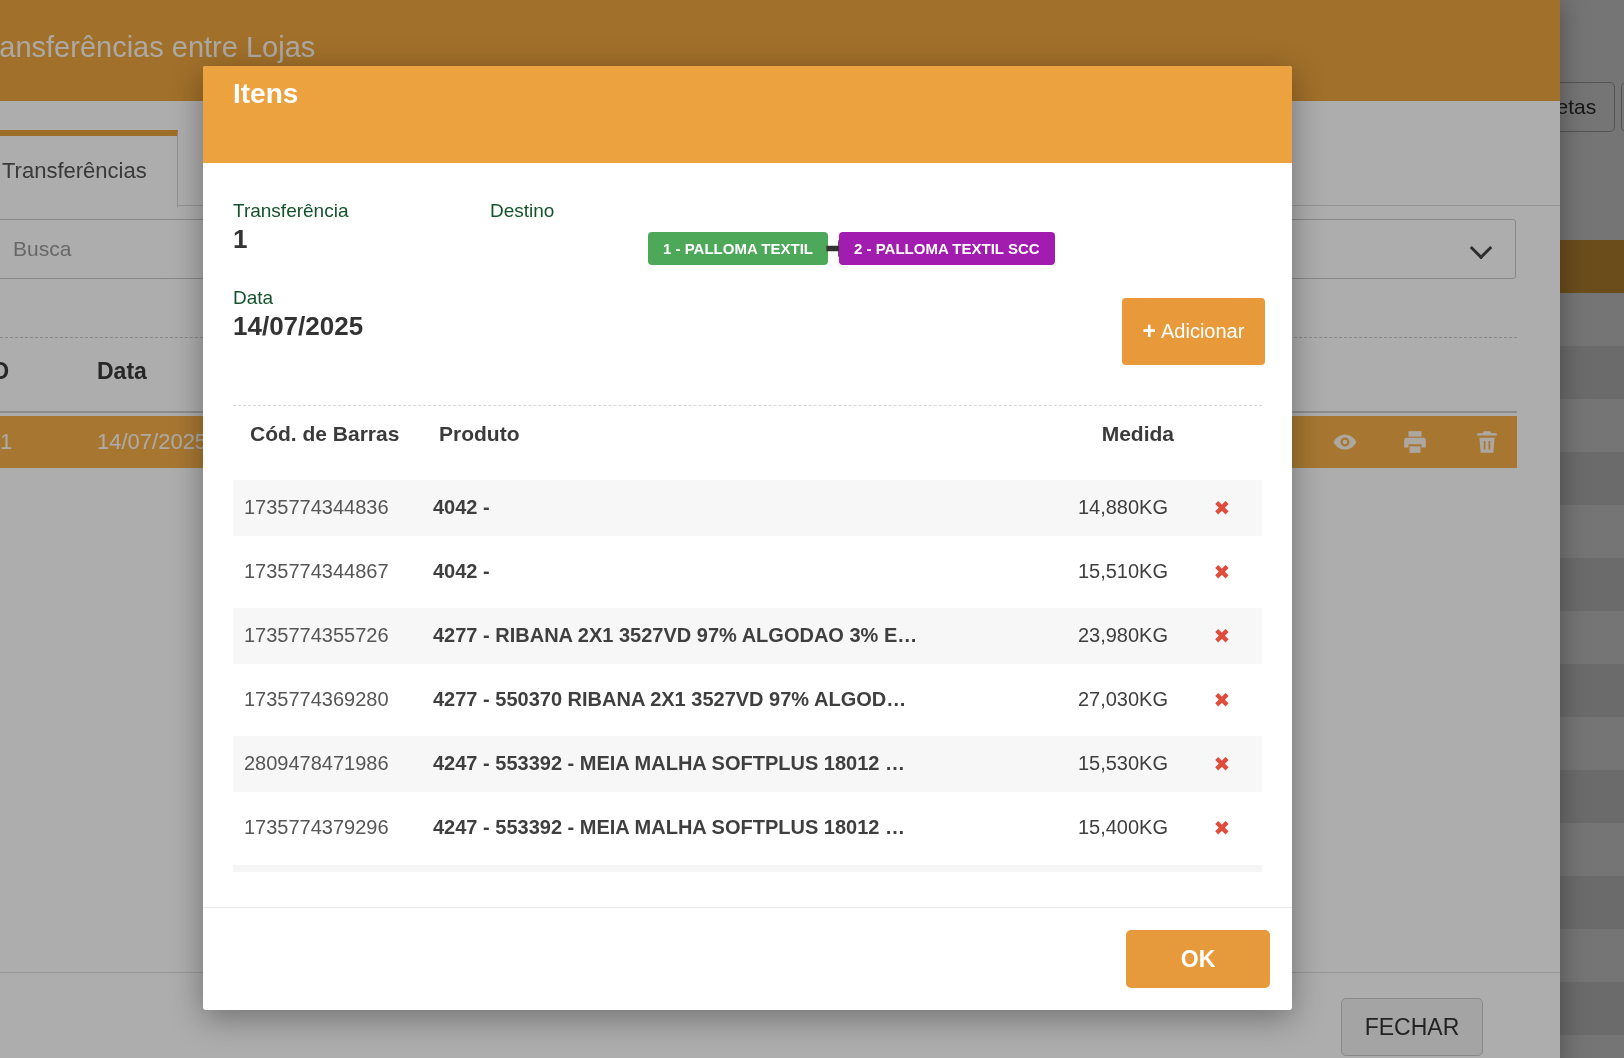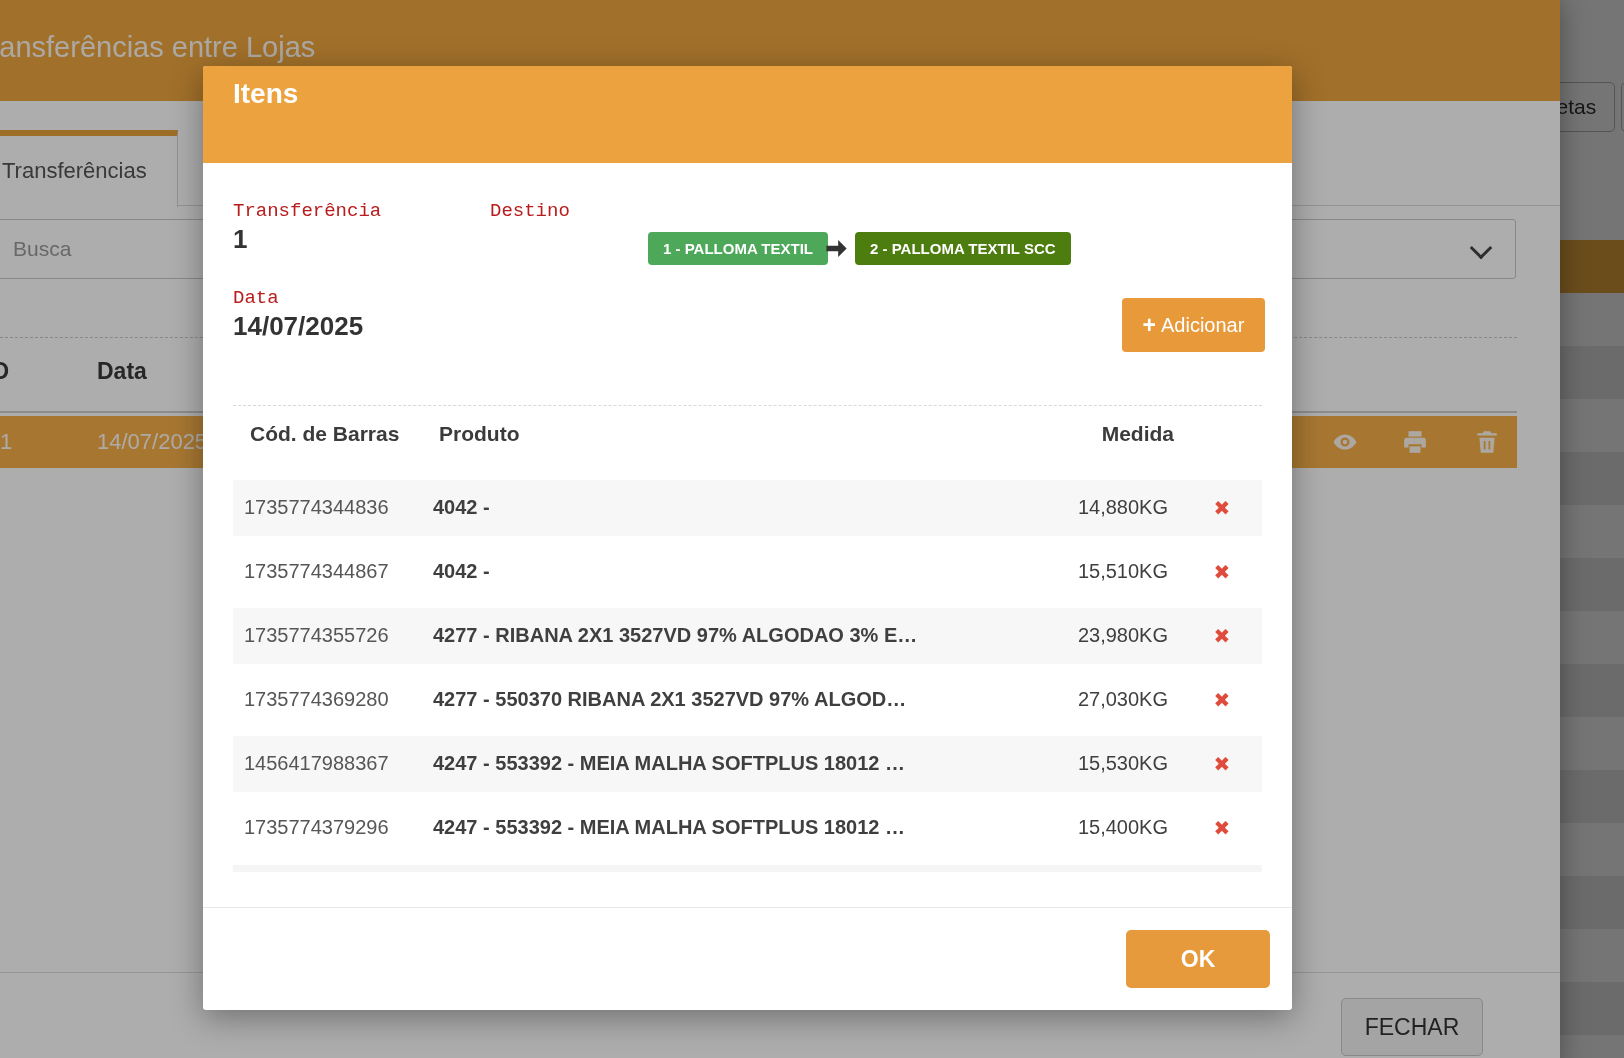--- a/index.html
+++ b/index.html
@@ -49,30 +49,30 @@
   .icon-eye{left:1352px;} .icon-print{left:1422px;} .icon-trash{left:1494px;}
   .mid-footer-line{position:absolute;left:0;top:972px;width:100%;border-top:1px solid #dddddd;}
   .fechar{position:absolute;left:1398px;top:998px;width:142px;height:58px;background:#f2f2f2;
           border:1px solid #c9c9c9;border-radius:5px;font-size:23px;color:#333;font-family:inherit;}
 
   
   .modal{position:absolute;left:203px;top:66px;width:1089px;height:944px;background:#fff;z-index:40;
          border-radius:3px;box-shadow:0 8px 32px rgba(0,0,0,.35);}
   .m-header{position:absolute;left:0;top:0;width:100%;height:97px;background:#ECA23E;border-radius:3px 3px 0 0;}
   .m-title{position:absolute;left:30px;top:12px;font-size:28px;font-weight:600;color:#fff;}
-  .f-label{position:absolute;font-size:19px;color:#b91c1c;font-family:Liberation Mono, monospace;}
+  .f-label{position:absolute;font-size:19px;color:#14532d;}
   .lbl-transf{left:30px;top:134px;} .lbl-destino{left:287px;top:134px;} .lbl-data{left:30px;top:221px;}
   .f-value{position:absolute;font-size:26px;font-weight:bold;color:#333;}
   .val-transf{left:30px;top:158px;} .val-data{left:30px;top:245px;}
   .badge{position:absolute;top:166px;height:33px;line-height:33px;padding:0 15px;border-radius:4px;
          color:#fff;font-weight:bold;font-size:15px;white-space:nowrap;}
   .badge.green{left:445px;background:#4DA85A;}
-  .badge.red{left:652px;background:#4d7c0f;}
+  .badge.red{left:636px;background:#a21caf;}
   .arrow{position:absolute;left:620px;top:169px;width:27px;height:27px;}
-  .adicionar{position:absolute;left:919px;top:232px;width:143px;height:54px;background:#E89A3B;border:none;
+  .adicionar{position:absolute;left:919px;top:232px;width:143px;height:67px;background:#E89A3B;border:none;
              border-radius:4px;color:#fff;font-size:20px;cursor:pointer;font-family:inherit;}
   .adicionar .plus{font-size:23px;font-weight:bold;margin-right:5px;vertical-align:-1px;}
   .m-dash{position:absolute;left:30px;top:339px;width:1029px;border-top:1px dashed #d8d8d8;}
   .ih{position:absolute;top:356px;font-size:21px;font-weight:bold;color:#3b3b3b;margin-left:6px;}
   .h-bar{left:41px;} .h-prod{left:230px;}
   .h-med{left:765px;width:200px;text-align:right;}
   .items{position:absolute;left:30px;top:414px;width:1029px;}
   .item-row{position:relative;height:56px;margin-bottom:8px;font-size:20px;}
   .item-row.stripe{background:#f7f7f7;}
   .c-bar{position:absolute;left:11px;top:16px;color:#565656;}
@@ -207,21 +207,21 @@
   </div>
         <div class="item-row">
     <span class="c-bar">1735774369280</span>
     <span class="c-prod">4277 - 550370 RIBANA 2X1 3527VD 97% ALGOD…</span>
     <span class="c-med"><b>27,030</b><span class="unit">KG</span></span>
     <button class="c-x">
       <span class="x-glyph">✖</span>
     </button>
   </div>
         <div class="item-row stripe">
-    <span class="c-bar">1456417988367</span>
+    <span class="c-bar">2809478471986</span>
     <span class="c-prod">4247 - 553392 - MEIA MALHA SOFTPLUS 18012 …</span>
     <span class="c-med"><b>15,530</b><span class="unit">KG</span></span>
     <button class="c-x">
       <span class="x-glyph">✖</span>
     </button>
   </div>
         <div class="item-row">
     <span class="c-bar">1735774379296</span>
     <span class="c-prod">4247 - 553392 - MEIA MALHA SOFTPLUS 18012 …</span>
     <span class="c-med"><b>15,400</b><span class="unit">KG</span></span>

